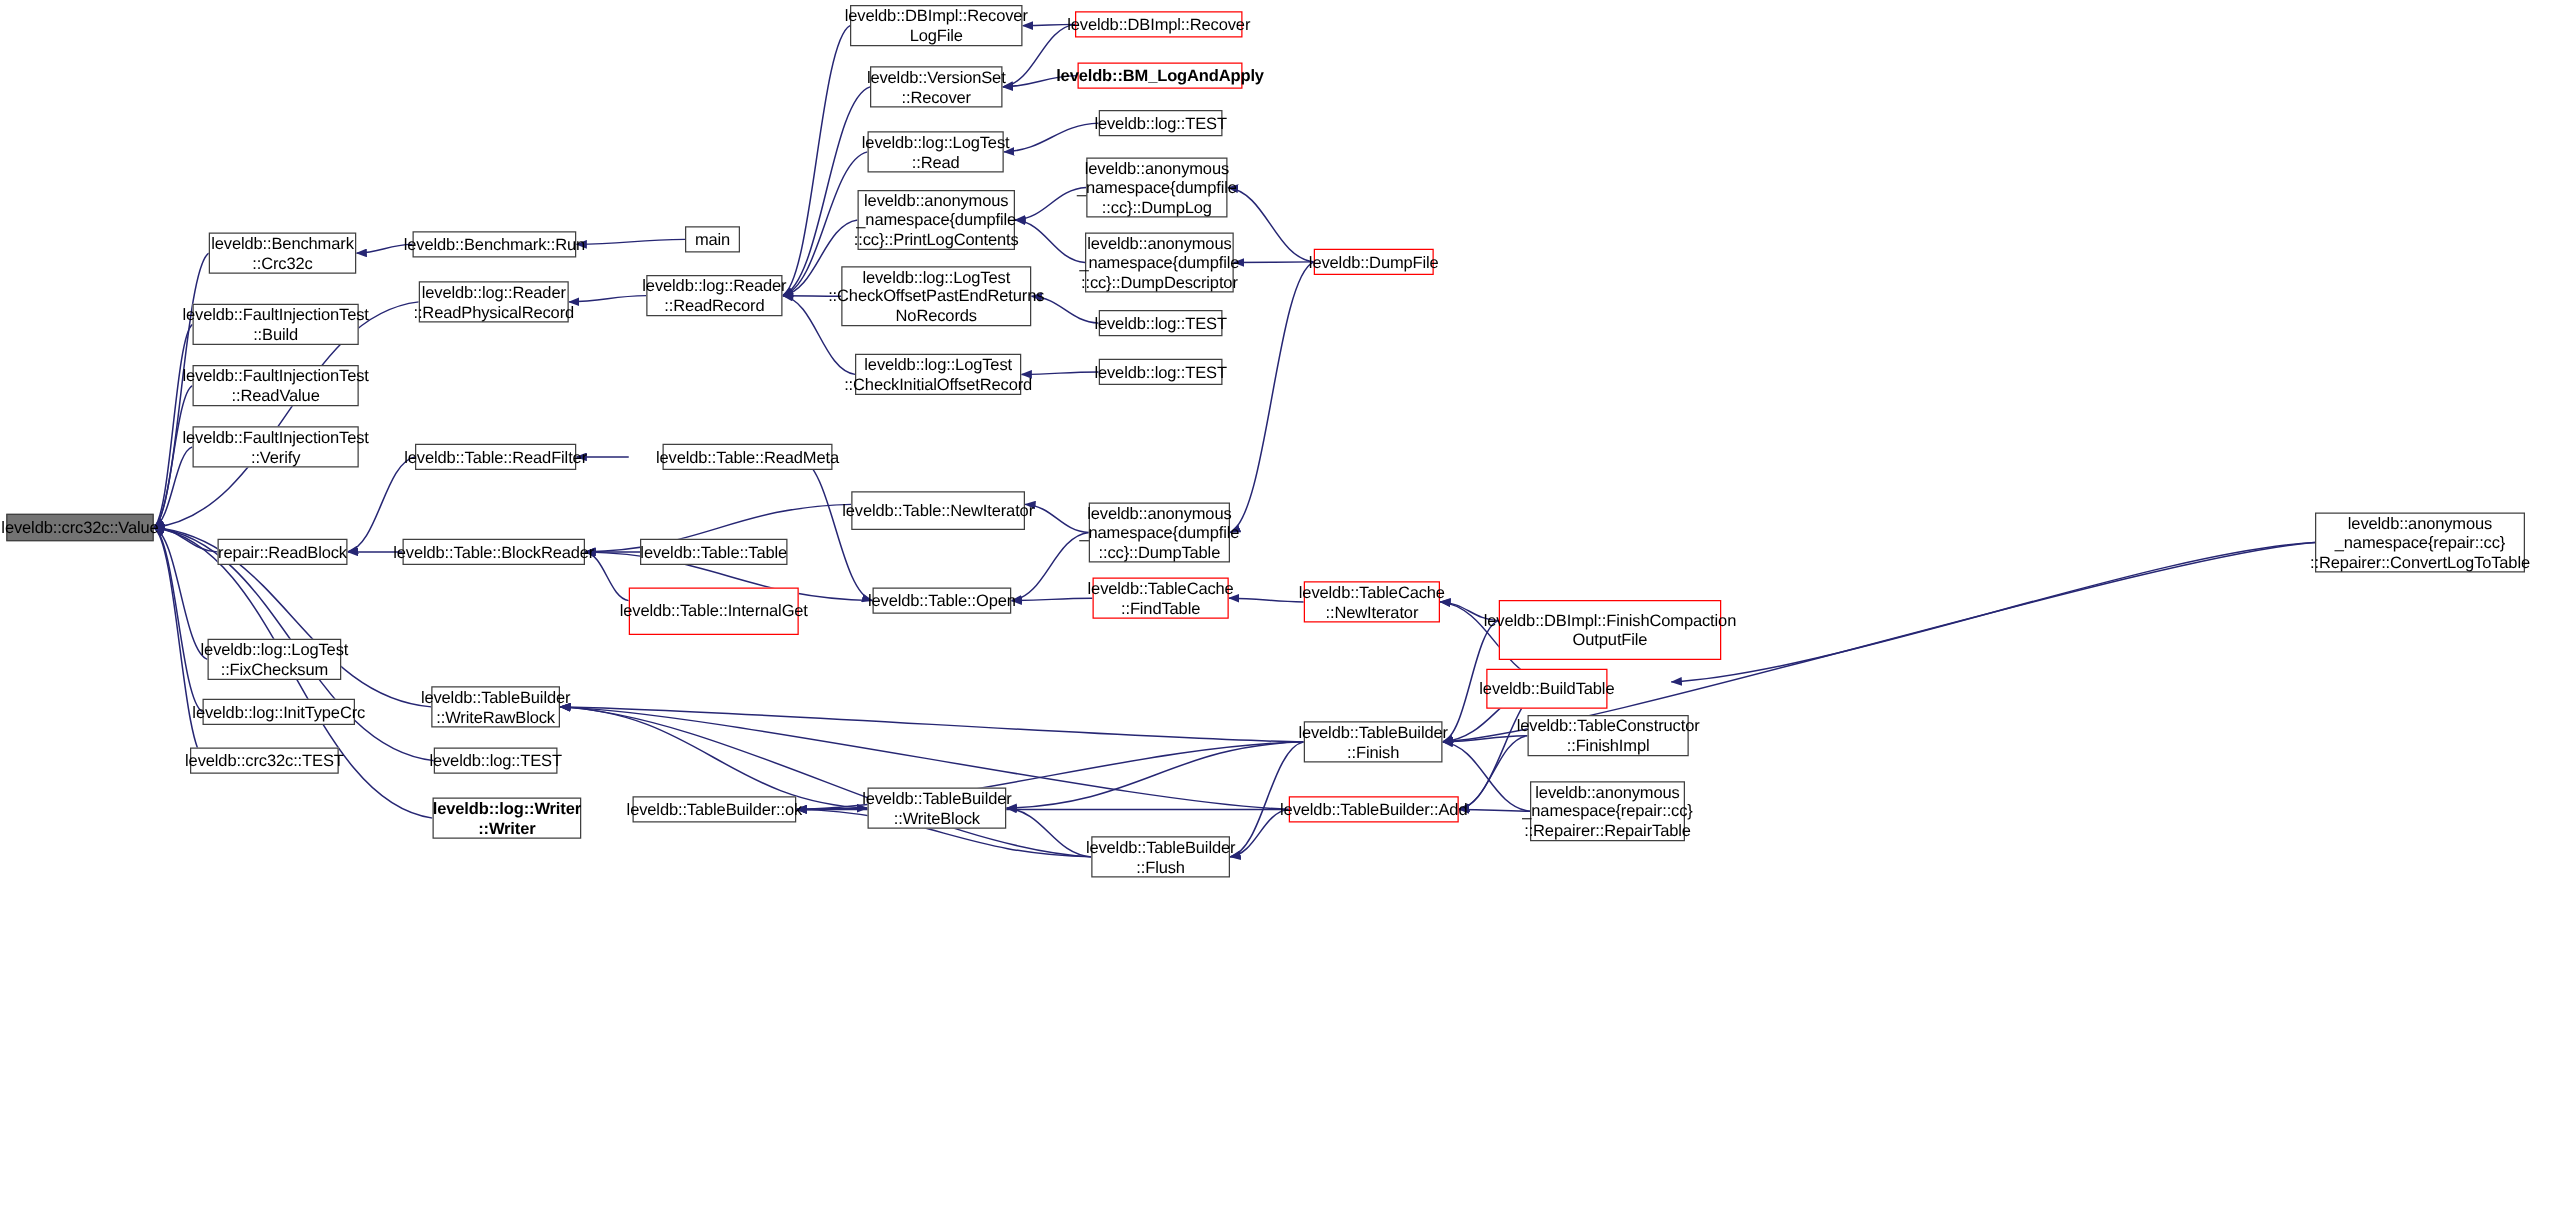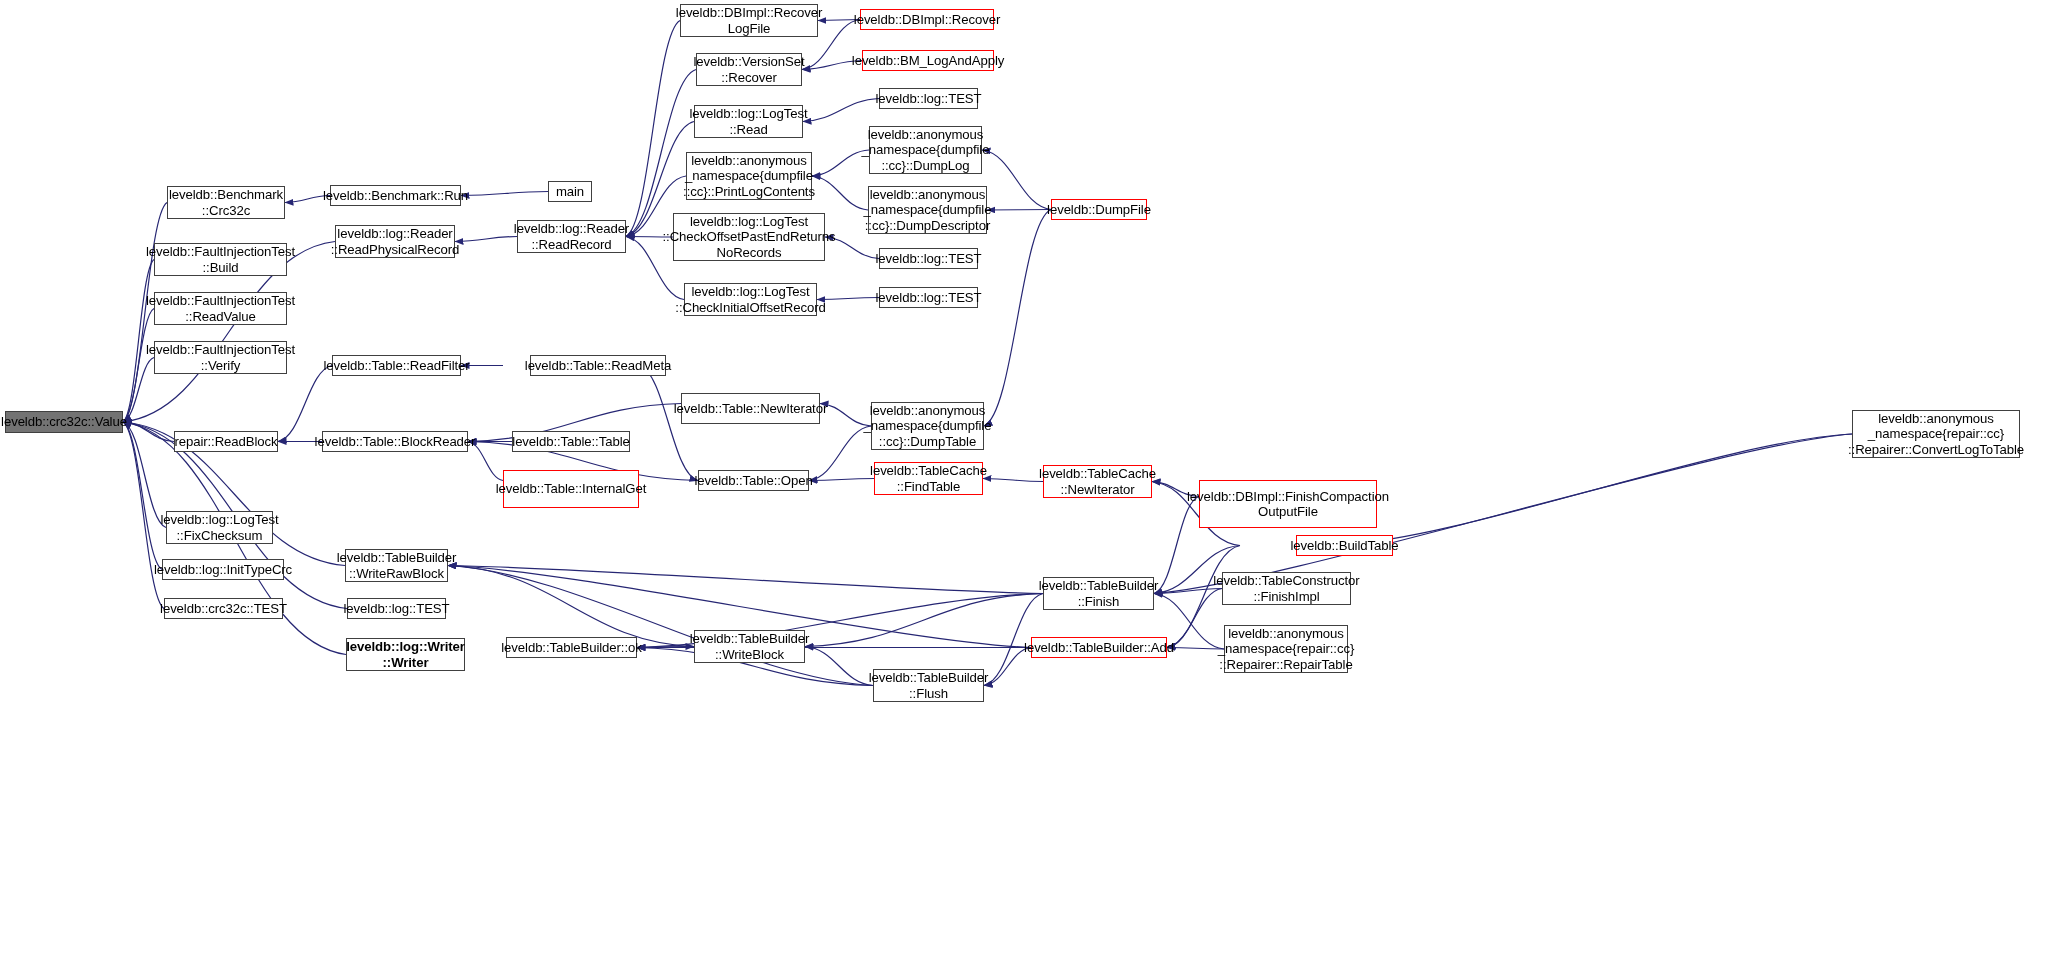--- a/index.html
+++ b/index.html
@@ -133,21 +133,21 @@
 ::Crc32c</div>
       <div class="node" title="leveldb::FaultInjectionTest::Build" style="left: 154px; top: 243px; width: 133px; height: 33px;">leveldb::FaultInjectionTest
 ::Build</div>
       <div class="node" title="leveldb::FaultInjectionTest::ReadValue" style="left: 154px; top: 292px; width: 133px; height: 33px;">leveldb::FaultInjectionTest
 ::ReadValue</div>
       <div class="node" title="leveldb::FaultInjectionTest::Verify" style="left: 154px; top: 341px; width: 133px; height: 33px;">leveldb::FaultInjectionTest
 ::Verify</div>
       <div class="node" title="leveldb::log::LogTest::FixChecksum" style="left: 166px; top: 511px; width: 107px; height: 33px;">leveldb::log::LogTest
 ::FixChecksum</div>
       <div class="node" title="leveldb::log::InitTypeCrc" style="left: 162px; top: 559px; width: 122px; height: 21px;">leveldb::log::InitTypeCrc</div>
-      <div class="node" title="leveldb::crc32c::TEST" style="left: 164px; top: 598px; width: 119px; height: 21px;">leveldb::crc32c::TEST</div>
+      <div class="node" title="leveldb::crc32c::TEST" style="left: 152px; top: 598px; width: 119px; height: 21px;">leveldb::crc32c::TEST</div>
       <div class="node" title="leveldb::ReadBlock" style="left: 174px; top: 431px; width: 104px; height: 21px;">repair::ReadBlock</div>
       <div class="node" title="leveldb::Benchmark::Run" style="left: 330px; top: 185px; width: 131px; height: 21px;">leveldb::Benchmark::Run</div>
       <div class="node" title="leveldb::log::Reader::ReadPhysicalRecord" style="left: 335px; top: 225px; width: 120px; height: 33px;">leveldb::log::Reader
 ::ReadPhysicalRecord</div>
       <div class="node" title="leveldb::Table::ReadFilter" style="left: 332px; top: 355px; width: 129px; height: 21px;">leveldb::Table::ReadFilter</div>
       <div class="node" title="leveldb::Table::BlockReader" style="left: 322px; top: 431px; width: 146px; height: 21px;">leveldb::Table::BlockReader</div>
       <div class="node" title="leveldb::TableBuilder::WriteRawBlock" style="left: 345px; top: 549px; width: 103px; height: 33px;">leveldb::TableBuilder
 ::WriteRawBlock</div>
       <div class="node" title="leveldb::log::TEST" style="left: 347px; top: 598px; width: 99px; height: 21px;">leveldb::log::TEST</div>
       <div class="node" title="leveldb::log::Writer::Writer" style="left: 346px; top: 638px; width: 119px; height: 33px; font-weight: bold;">leveldb::log::Writer
@@ -190,27 +190,27 @@
 _namespace{dumpfile
 ::cc}::DumpTable</div>
       <div class="node red" title="leveldb::TableCache::FindTable" style="left: 874px; top: 462px; width: 109px; height: 33px;">leveldb::TableCache
 ::FindTable</div>
       <div class="node" title="leveldb::TableBuilder::Flush" style="left: 873px; top: 669px; width: 111px; height: 33px;">leveldb::TableBuilder
 ::Flush</div>
       <div class="node" title="leveldb::TableBuilder::Finish" style="left: 1043px; top: 577px; width: 111px; height: 33px;">leveldb::TableBuilder
 ::Finish</div>
       <div class="node red" title="leveldb::TableBuilder::Add" style="left: 1031px; top: 637px; width: 136px; height: 21px;">leveldb::TableBuilder::Add</div>
       <div class="node red" title="leveldb::DBImpl::Recover" style="left: 860px; top: 9px; width: 134px; height: 21px;">leveldb::DBImpl::Recover</div>
-      <div class="node red" title="leveldb::BM_LogAndApply" style="left: 862px; top: 50px; width: 132px; height: 21px;">leveldb::BM_LogAndApply</div>
+      <div class="node red" title="leveldb::BM_LogAndApply" style="left: 862px; top: 50px; width: 132px; height: 21px; font-weight: bold;">leveldb::BM_LogAndApply</div>
       <div class="node red" title="leveldb::DumpFile" style="left: 1051px; top: 199px; width: 96px; height: 21px;">leveldb::DumpFile</div>
       <div class="node red" title="leveldb::TableCache::NewIterator" style="left: 1043px; top: 465px; width: 109px; height: 33px;">leveldb::TableCache
 ::NewIterator</div>
       <div class="node red" title="leveldb::DBImpl::FinishCompactionOutputFile" style="left: 1199px; top: 480px; width: 178px; height: 48px;">leveldb::DBImpl::FinishCompaction
 OutputFile</div>
-      <div class="node red" title="leveldb::BuildTable" style="left: 1296px; top: 535px; width: 97px; height: 21px;">leveldb::BuildTable</div>
+      <div class="node red" title="leveldb::BuildTable" style="left: 1189px; top: 535px; width: 97px; height: 32px;">leveldb::BuildTable</div>
       <div class="node" title="leveldb::TableConstructor::FinishImpl" style="left: 1222px; top: 572px; width: 129px; height: 33px;">leveldb::TableConstructor
 ::FinishImpl</div>
       <div class="node" title="leveldb::anonymous_namespace{repair::cc}::Repairer::RepairTable" style="left: 1224px; top: 625px; width: 124px; height: 48px;">leveldb::anonymous
 _namespace{repair::cc}
 ::Repairer::RepairTable</div>
       <div class="node" title="leveldb::anonymous_namespace{repair::cc}::Repairer::ConvertLogToTable" style="left: 1852px; top: 410px; width: 168px; height: 48px;">leveldb::anonymous
 _namespace{repair::cc}
 ::Repairer::ConvertLogToTable</div>
     </div>
 </div>

